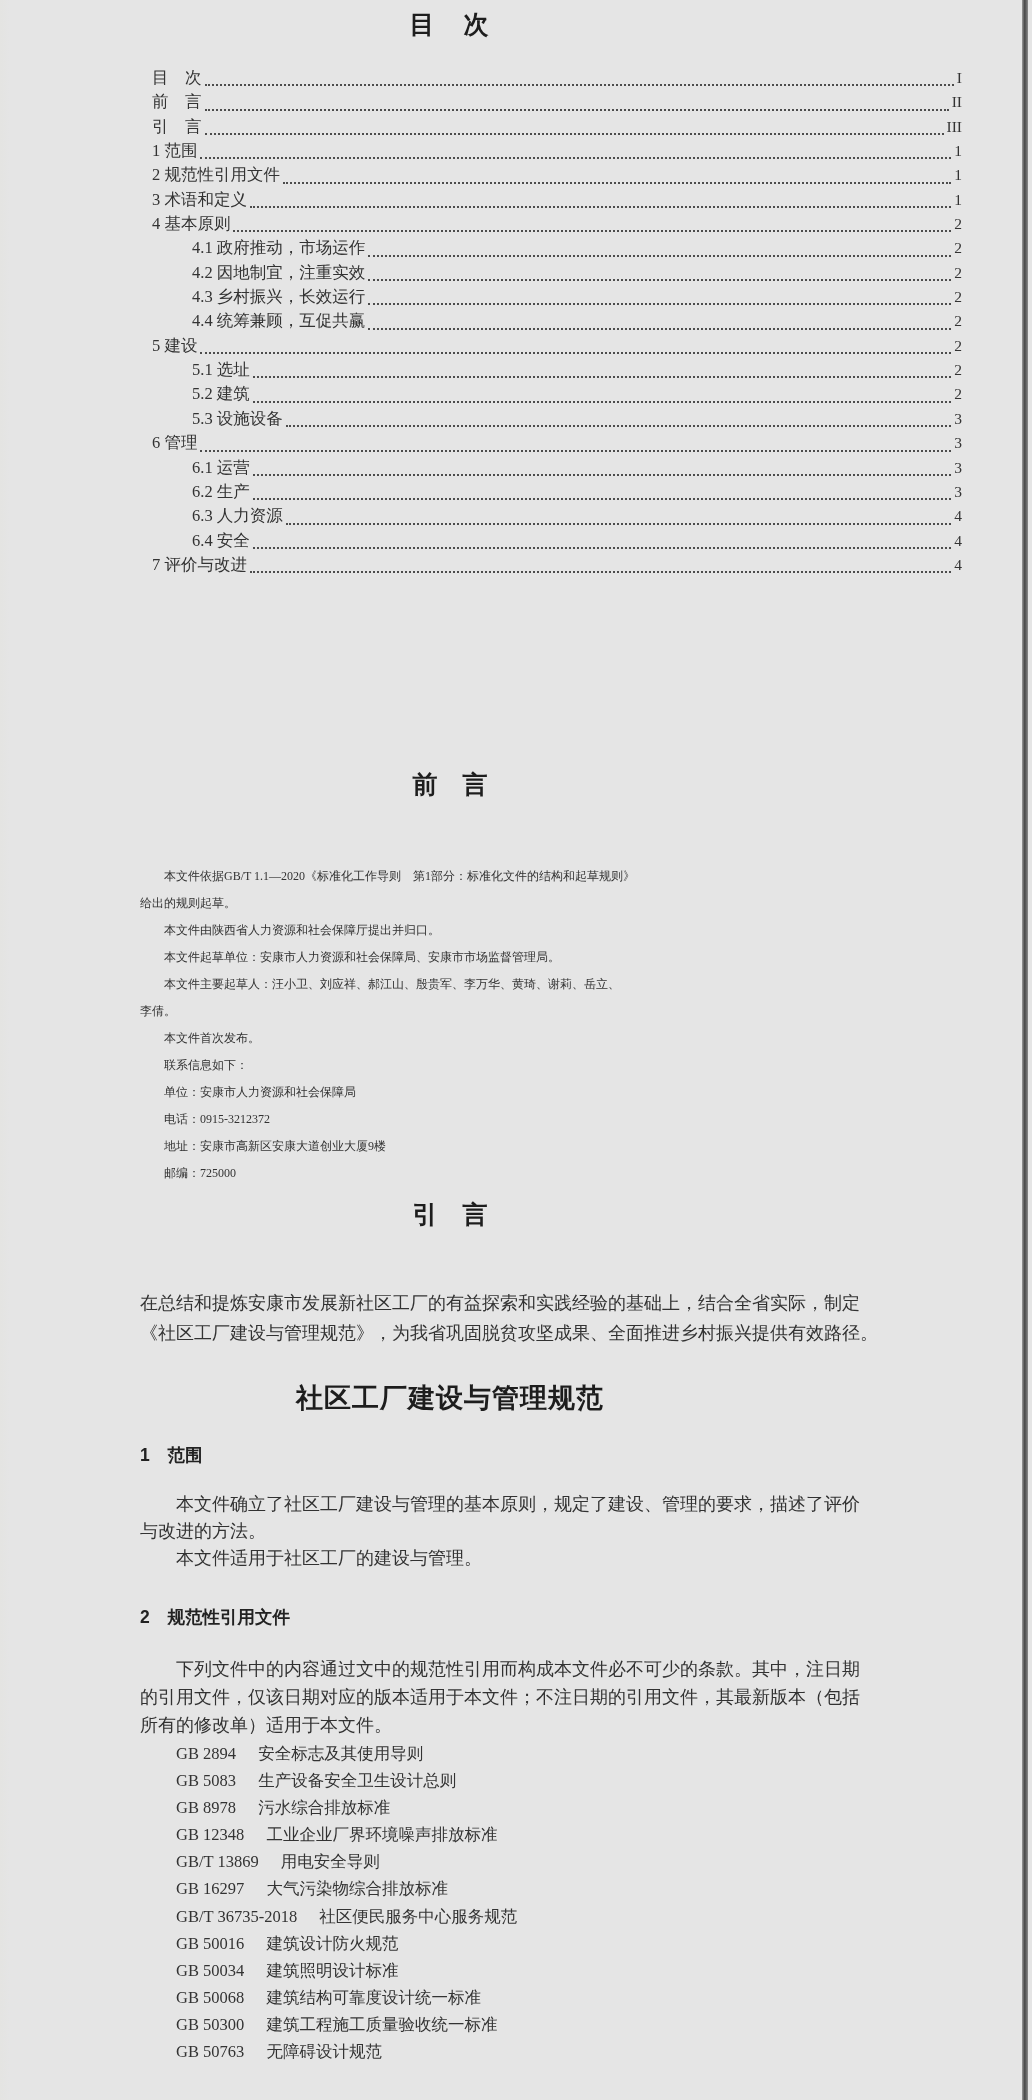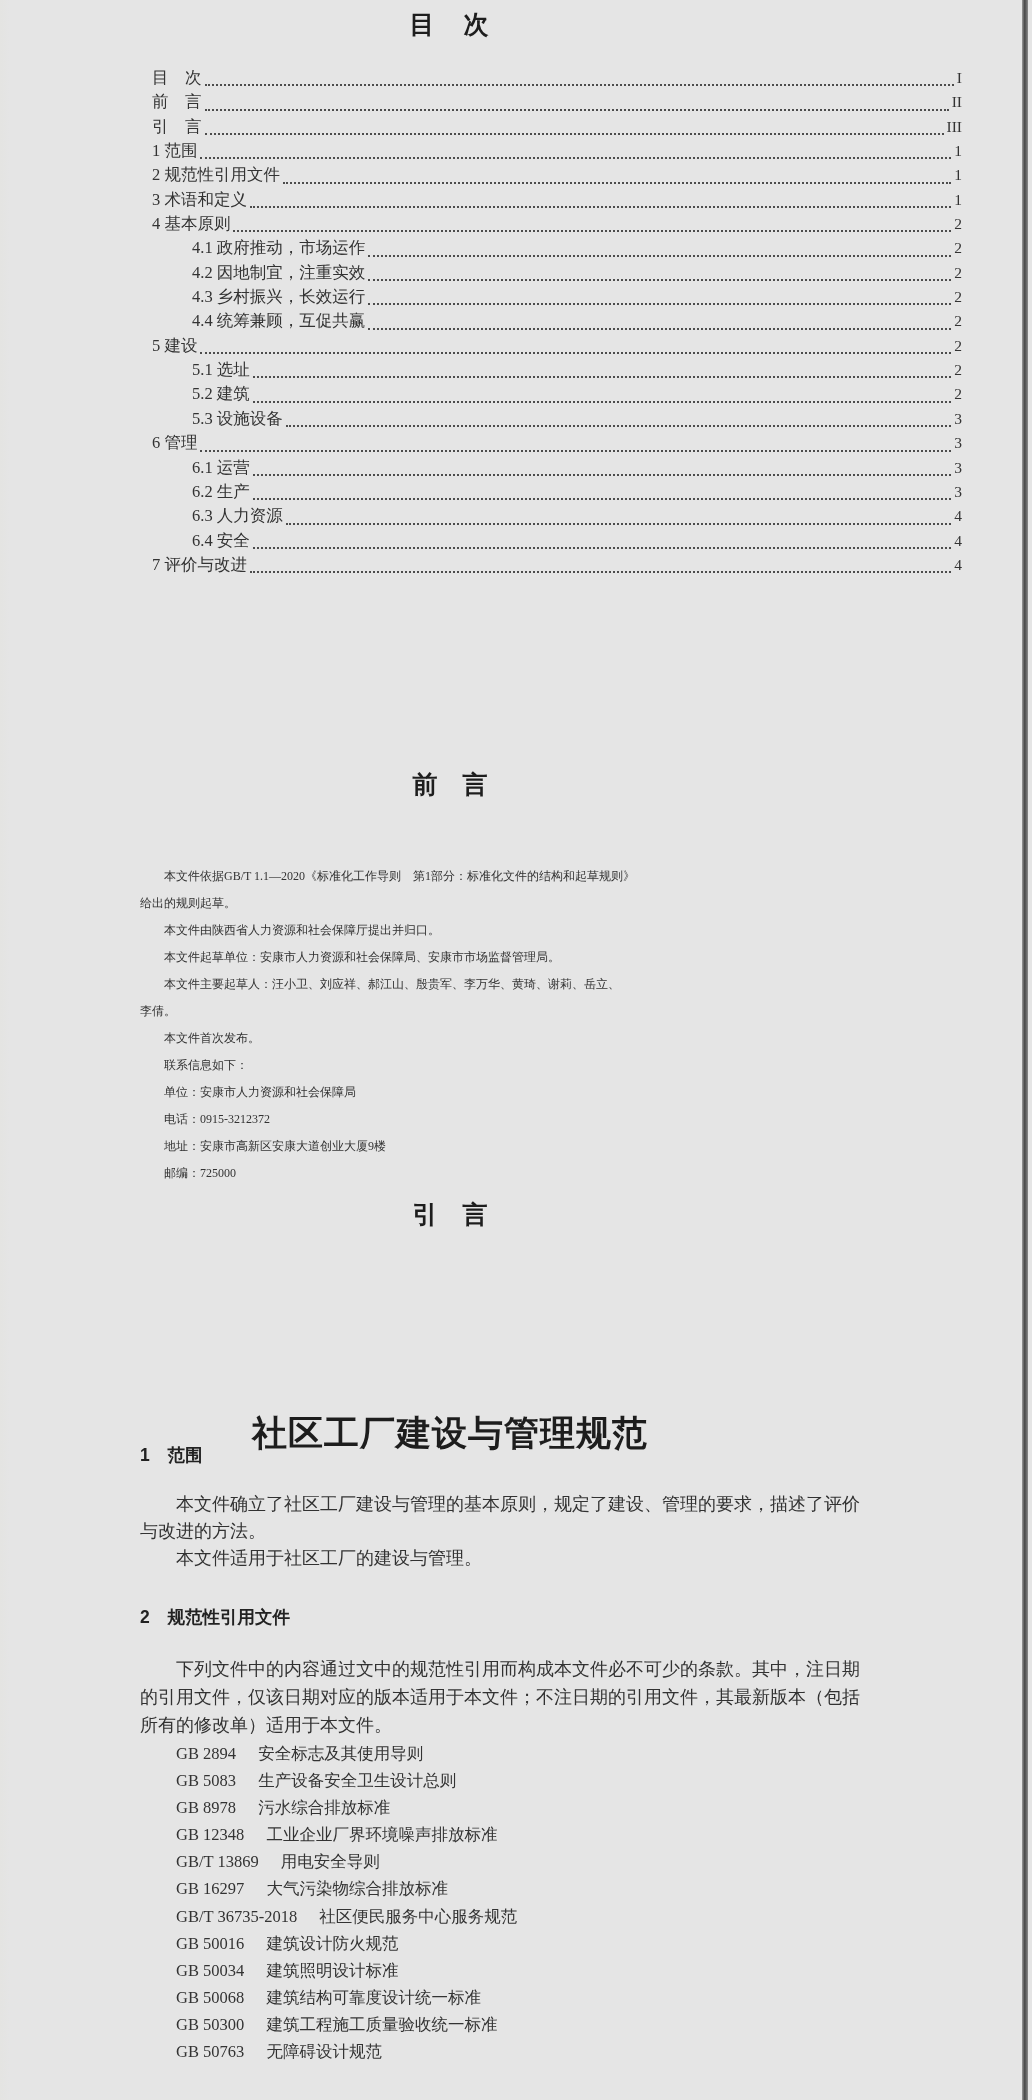--- a/index.html
+++ b/index.html
@@ -22,21 +22,21 @@
   }
   .center-band{
     position:absolute;left:140px;width:620px;margin:0;
     text-align:center;
     font-family:"Liberation Sans","DejaVu Sans",sans-serif;
     font-weight:bold;color:#1d1d1d;
   }
   .toc-title{top:8px;font-size:25px;letter-spacing:2px;}
   .fw-title{top:768px;font-size:25px;}
   .intro-title{top:1198px;font-size:25px;}
-  .doc-title{top:1410px;font-size:35px;letter-spacing:1px;}
+  .doc-title{top:1380px;font-size:27px;letter-spacing:1px;}
   .toc-list{
     position:absolute;left:152px;top:66px;width:810px;
     font-size:16.5px;color:#333;
   }
   .toc-row{display:flex;height:24.35px;line-height:24.35px;}
   .toc-row.sub{padding-left:40px;}
   .toc-label{white-space:pre;}
   .toc-dots{flex:1;border-bottom:2px dotted #4c4c4c;margin:0 3px 4px 3px;}
   .toc-page{font-size:15.5px;}
   .tblock{position:absolute;left:140px;width:872px;color:#323232;}
@@ -221,20 +221,26 @@
 
       <div class="tline">　　电话：0915-3212372</div>
 
       <div class="tline">　　地址：安康市高新区安康大道创业大厦9楼</div>
 
       <div class="tline">　　邮编：725000</div>
     </div>
 
   <h1 class="center-band intro-title">引　言</h1>
 
+  <div class="tblock intro-lines">
+
+      <div class="tline">在总结和提炼安康市发展新社区工厂的有益探索和实践经验的基础上，结合全省实际，制定</div>
+
+      <div class="tline">《社区工厂建设与管理规范》，为我省巩固脱贫攻坚成果、全面推进乡村振兴提供有效路径。</div>
+    </div>
 
   <h1 class="center-band doc-title">社区工厂建设与管理规范</h1>
 
   <h2 class="sec-h sec1">
     <span class="sec-num">1</span>
     <span class="sec-t">范围</span>
   </h2>
 
   <div class="tblock scope-lines">
 

